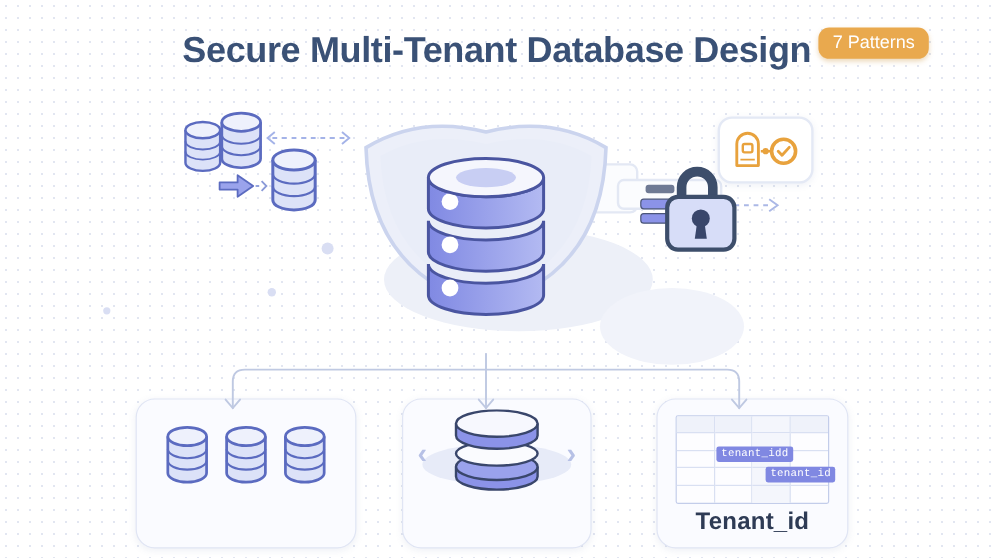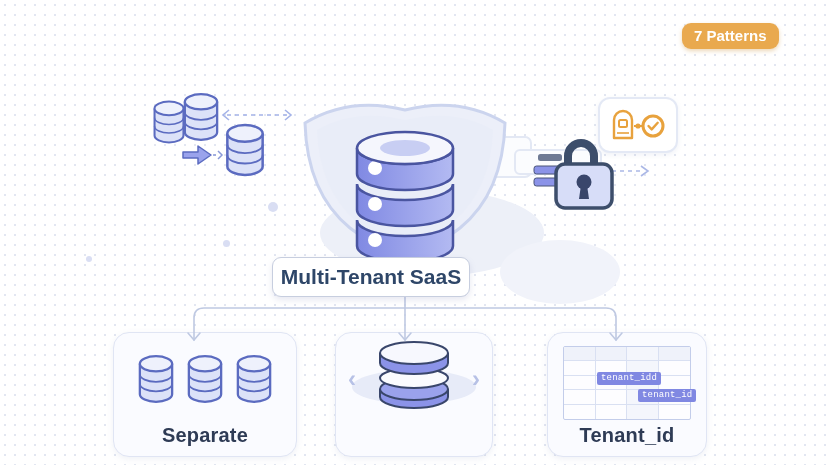--- a/index.html
+++ b/index.html
@@ -9,21 +9,21 @@
     background-image:radial-gradient(circle,#E2E6F1 1px,rgba(255,255,255,0) 1.3px);
     background-size:10px 10px;
   }
   
   .title{
     position:absolute;top:26px;left:0;width:100%;text-align:center;margin:0;
     font-size:30px;font-weight:bold;color:#3A5176;letter-spacing:-0.3px;
   }
   .badge{
     position:absolute;left:682px;top:23px;padding:4px 12px 5px;border-radius:9px;
-    background:#E9A94E;color:#fff;font-size:15px;font-weight:bold;
+    background:#E9A94E;color:#fff;font-size:15px;font-weight:normal;
     box-shadow:0 2px 4px rgba(200,140,50,.35);white-space:nowrap;
   }
   
   .halo{position:absolute;left:320px;top:190px;width:224px;height:86px;border-radius:50%;background:#EDF0F8;z-index:1;}
   .halo2{position:absolute;left:500px;top:240px;width:120px;height:64px;border-radius:50%;background:#F1F3FA;z-index:1;}
   .deco-dot{position:absolute;border-radius:50%;background:#D9DEF3;z-index:1;}
   .outline-rect{position:absolute;background:#FBFCFE;border:2px solid #E3E8F4;z-index:1;}
   
   .left-cluster{position:absolute;left:140px;top:85px;z-index:2;}
   .shield-svg{position:absolute;left:295px;top:88px;z-index:2;}
@@ -86,20 +86,21 @@
       <path d="M3,10 V42 A17,8 0 0 0 37,42 V10" fill="#DCE2F8" stroke="#5B6BC0" stroke-width="2.4" stroke-linejoin="round"></path>
       <path d="M3,21 A17,8 0 0 0 37,21" fill="none" stroke="#5B6BC0" stroke-width="1.8"></path>
       <path d="M3,31 A17,8 0 0 0 37,31" fill="none" stroke="#5B6BC0" stroke-width="1.8"></path>
       <ellipse cx="20" cy="10" rx="17" ry="8" fill="#EEF1FC" stroke="#5B6BC0" stroke-width="2.4"></ellipse>
     </symbol>
   </defs>
 </svg>
 
 <div class="canvas">
 
+  <h1 class="title">Secure Multi-Tenant Database Design</h1>
   <div class="badge">7 Patterns</div>
 
   <div class="halo"></div>
   <div class="halo2"></div>
   <div class="deco-dot" style="left:268px;top:202px;width:10px;height:10px;"></div>
   <div class="deco-dot" style="left:223px;top:240px;width:7px;height:7px;"></div>
   <div class="deco-dot" style="left:86px;top:256px;width:6px;height:6px;"></div>
   <div class="outline-rect" style="left:478px;top:136px;width:50px;height:38px;border-radius:7px;"></div>
   <div class="outline-rect" style="left:514px;top:149px;width:84px;height:22px;border-radius:6px;"></div>
 
@@ -160,40 +161,38 @@
       <circle cx="47" cy="20" r="10" fill="#FFFFFF" stroke="#E8A23D" stroke-width="3"></circle>
       <path d="M42.5,20 l3.2,3.4 l6,-6.6" fill="none" stroke="#E8A23D" stroke-width="2.4" stroke-linecap="round" stroke-linejoin="round"></path>
     </svg>
   </div>
 
   <svg class="dash-arrow-right" width="52" height="18" viewBox="0 0 52 18">
     <path d="M2,9 H40" stroke="#ABB8E6" stroke-width="1.6" stroke-dasharray="4 4" fill="none"></path>
     <path d="M39,4 L46,9 L39,14" stroke="#ABB8E6" stroke-width="1.6" fill="none"></path>
   </svg>
 
-  <div class="center-label">Multi-Tenant SaaS</div>
 
   <svg class="connector" width="460" height="56" viewBox="0 0 460 56">
     <g stroke="#BFC9E2" stroke-width="1.6" fill="none" stroke-linecap="round">
       <path d="M225,3 V16"></path>
       <path d="M14,48 V26 Q14,16 24,16 H426 Q436,16 436,26 V48"></path>
       <path d="M225,16 V48"></path>
       <path d="M8,41 L14,48 L20,41"></path>
       <path d="M219,41 L225,48 L231,41"></path>
       <path d="M430,41 L436,48 L442,41"></path>
     </g>
   </svg>
 
   <div class="card card-separate">
     <svg class="cyl-row" width="136" height="58" viewBox="0 0 136 58">
       <use href="#cyl" x="0" y="4" width="38" height="52"></use>
       <use href="#cyl" x="49" y="4" width="38" height="52"></use>
       <use href="#cyl" x="98" y="4" width="38" height="52"></use>
     </svg>
-    <div class="card-label">Separate</div>
   </div>
 
   <div class="card card-onedb">
     <svg class="onedb-art" width="140" height="76" viewBox="0 0 140 76">
       <ellipse cx="70" cy="46" rx="62" ry="17" fill="#E7EBF8"></ellipse>
       <g stroke="#39466B" stroke-width="2">
         <path d="M36,48 v8 a34,11 0 0 0 68,0 v-8" fill="#8B93E8"></path>
         <ellipse cx="70" cy="48" rx="34" ry="11" fill="#9AA2EC"></ellipse>
         <ellipse cx="70" cy="37" rx="34" ry="10" fill="#FAFBFE"></ellipse>
         <path d="M36,12 v10 a34,11 0 0 0 68,0 v-10" fill="#8B93E8"></path>

